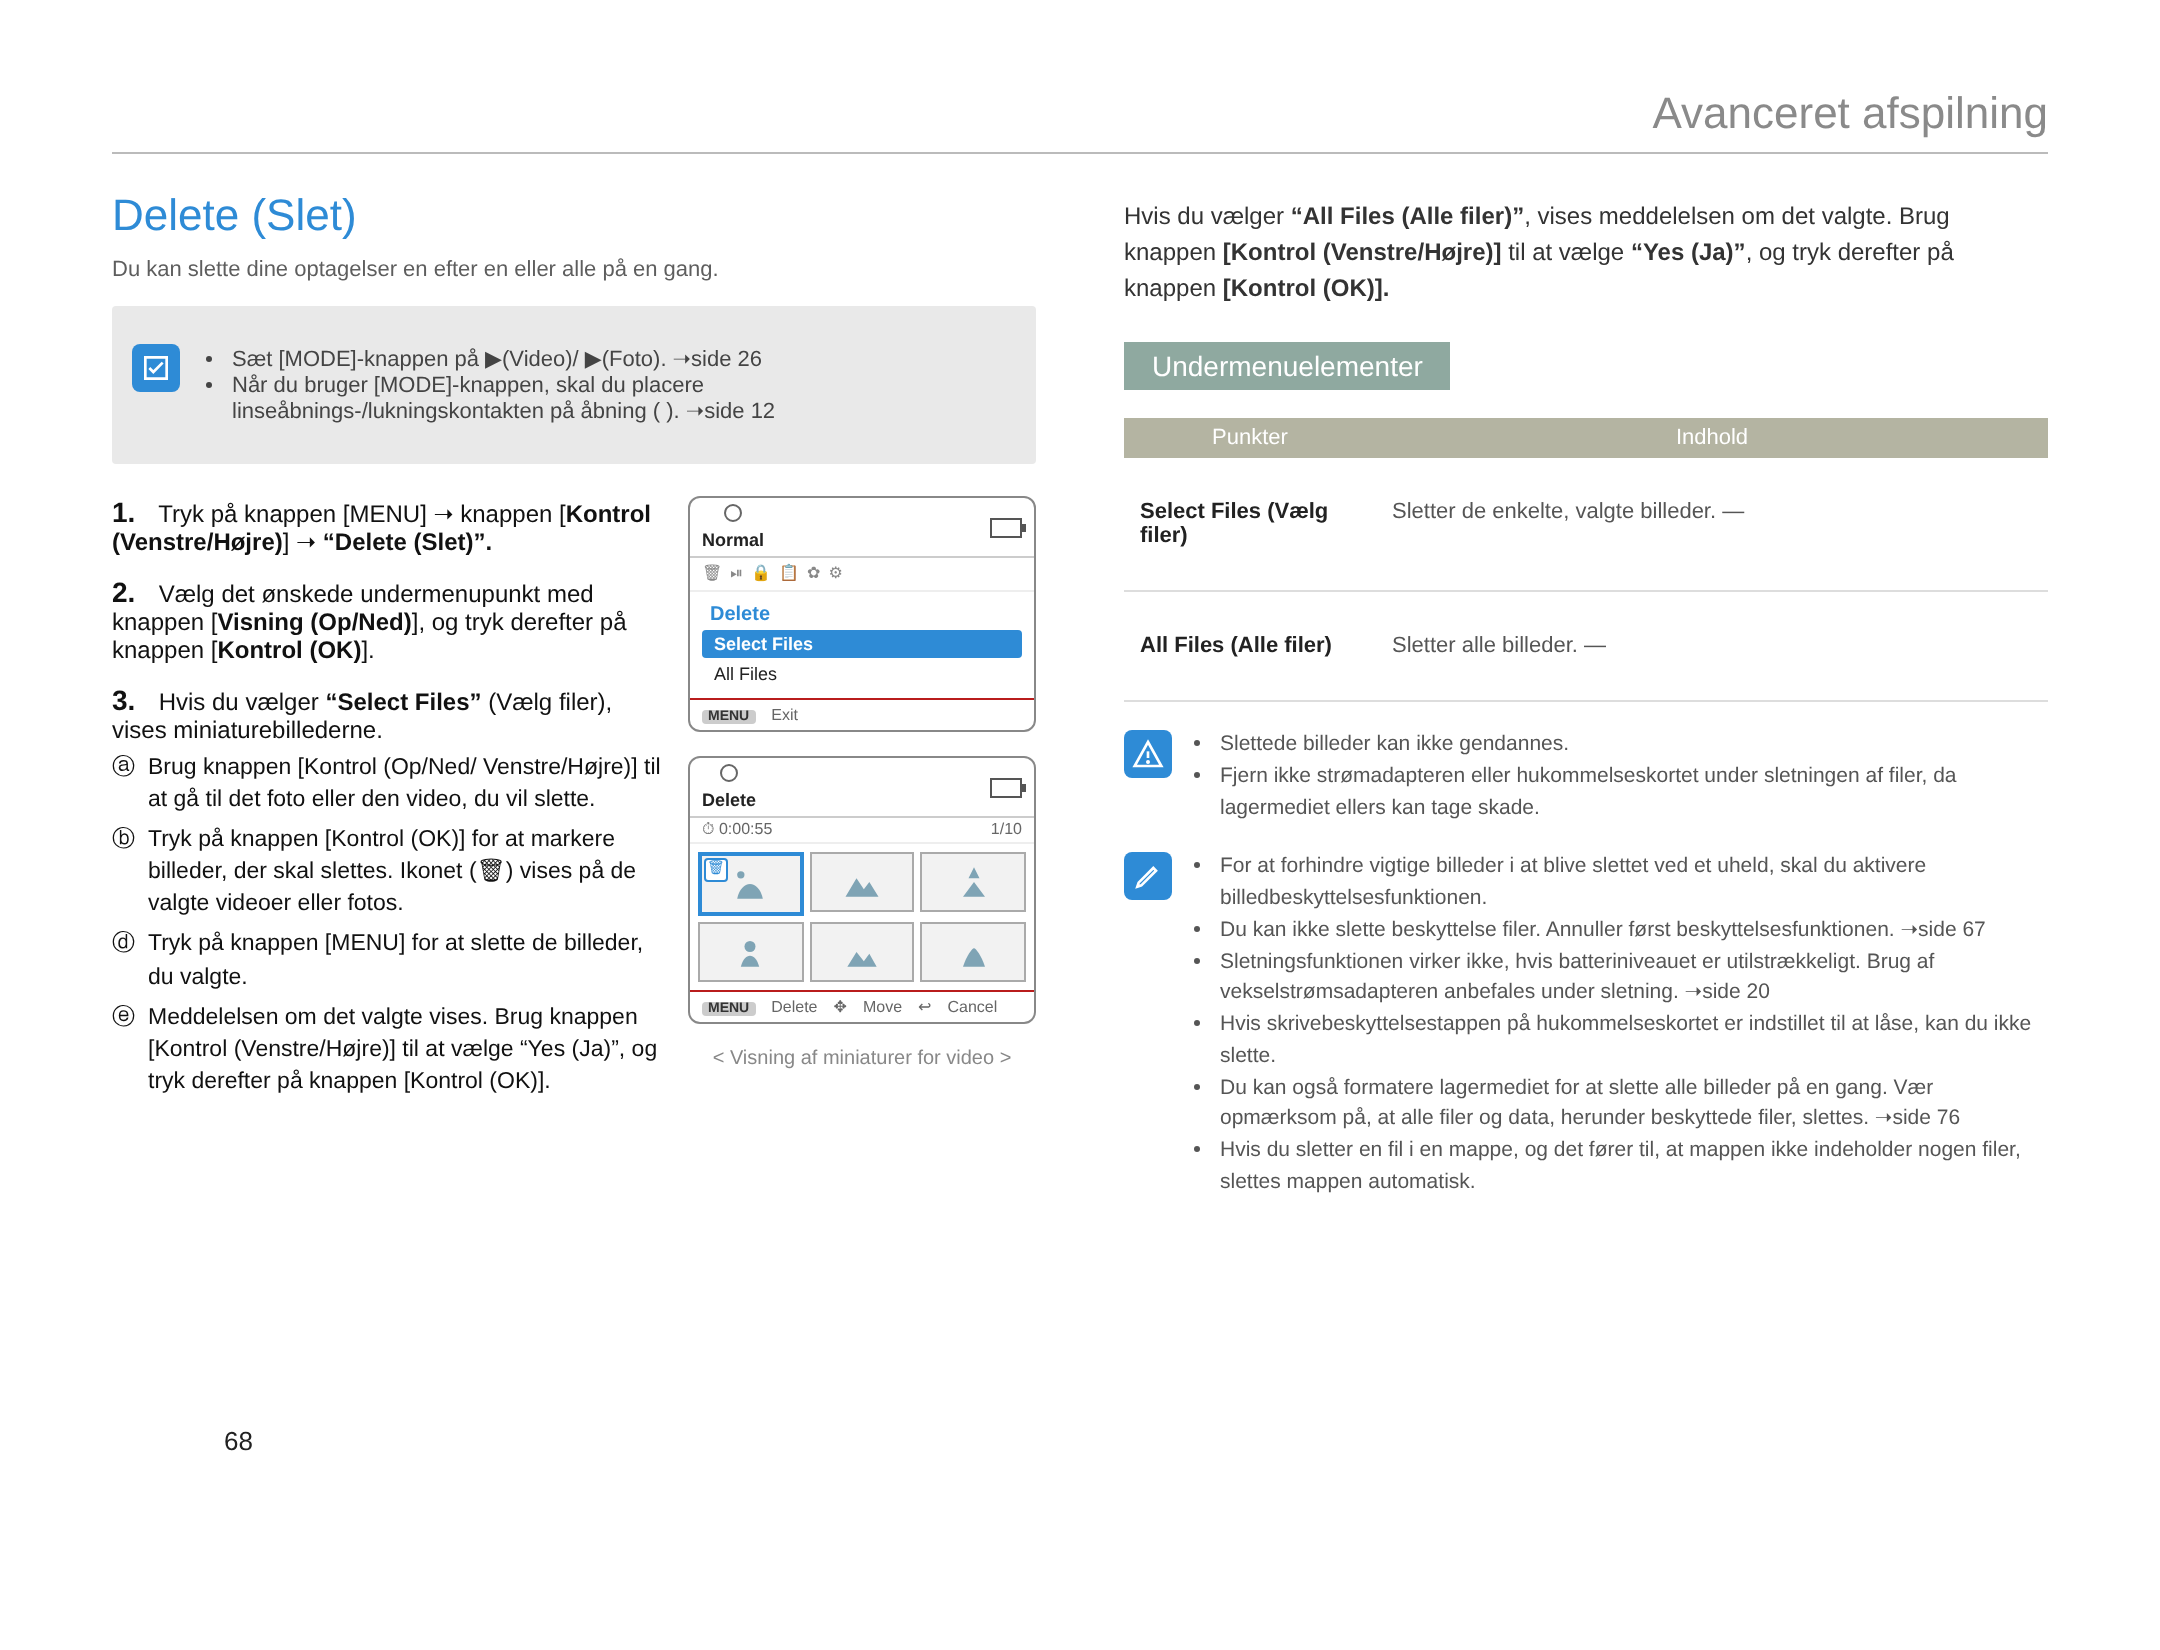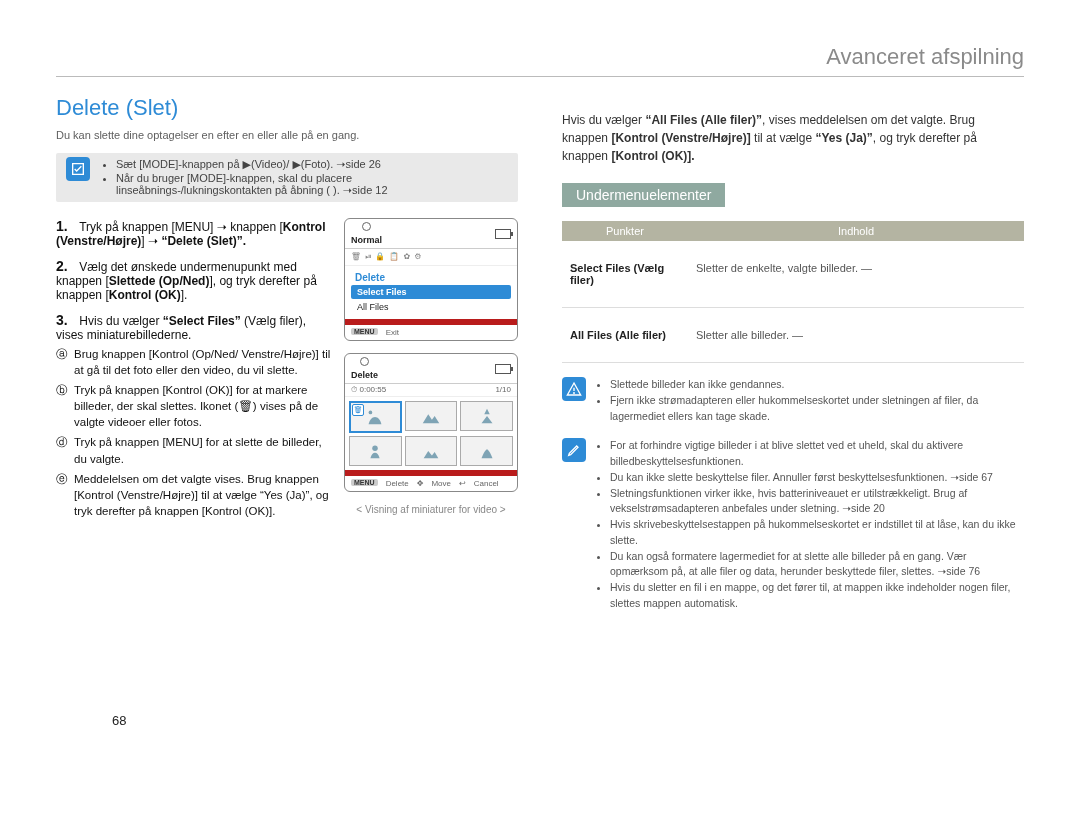--- a/index.html
+++ b/index.html
@@ -39,21 +39,21 @@
     margin: 0 0 8px 0;
   }
   .muted-para {
     color: #5e5e5e;
     font-size: 11px;
     margin: 0 0 12px 0;
   }
   .boxed-note {
     display: flex;
     background: #e9e9e9;
-    padding: 4px 10px;
+    padding: 19px 10px;
     border-radius: 2px;
     gap: 10px;
     align-items: flex-start;
     font-size: 11px;
     color: #444;
     margin-bottom: 16px;
   }
   .note-icon {
     width: 24px;
     height: 24px;
@@ -129,27 +129,27 @@
     padding:2px 6px;
     margin:1px 0;
     border-radius:2px;
   }
   .menu-item.selected {
     background:#2e8bd6;
     color:#fff;
     font-weight:bold;
   }
   .screen-footer {
-    border-top:6px solid #b91c1c;
+    border-top:1px solid #b91c1c;
     padding:3px 6px;
     display:flex;
     gap:8px;
     font-size:8px;
     color:#666;
-    align-items:flex-start;
+    align-items:flex-end;
   }
   .menu-tag{
     background:#ccc;
     color:#333;
     border-radius:2px;
     padding:0 3px;
     font-size:7px;
     font-weight:bold;
   }
   .thumb-grid {
@@ -203,21 +203,21 @@
     font-size:11.5px;
     line-height:1.4;
   }
   ol.circle li:before {
     content: attr(data-bullet);
     position:absolute;
     left:-18px;
     top:0;
   }
   
-  .para { font-size: 12px; line-height:1.5; margin:16px 0 14px 0; }
+  .para { font-size: 12px; line-height:1.5; margin:4px 0 14px 0; }
   .para strong { font-weight:bold; }
   .submenu-band {
     display:inline-block;
     padding:4px 14px;
     background:#8fa9a0;
     color:#fff;
     font-size:14px;
     margin:4px 0 14px 0;
   }
   table.small {
@@ -300,21 +300,21 @@
           <div>
             <span class="step-num">1.</span>
             <span>
               <span>Tryk på knappen [MENU]</span> ➝  knappen [<strong>Kontrol (Venstre/Højre)</strong>] ➝ <strong>“Delete (Slet)”.</strong>
             </span>
           </div>
           <div style="height:10px"></div>
           <div>
             <span class="step-num">2.</span>
             <span>
-              <span>Vælg det ønskede undermenupunkt med knappen</span> [<strong>Slettede (Op/Ned)</strong>]<span>, og tryk derefter på knappen</span> [<strong>Kontrol (OK)</strong>].
+              <span>Vælg det ønskede undermenupunkt med knappen</span> [<strong>Visning (Op/Ned)</strong>]<span>, og tryk derefter på knappen</span> [<strong>Kontrol (OK)</strong>].
             </span>
           </div>
           <div style="height:10px"></div>
           <div>
             <span class="step-num">3.</span>
             <span>
               <span>Hvis du vælger</span> <strong>“Select Files”</strong><span> (Vælg filer), vises miniaturebillederne.</span>
             </span>
           </div>
           <ol class="circle">

